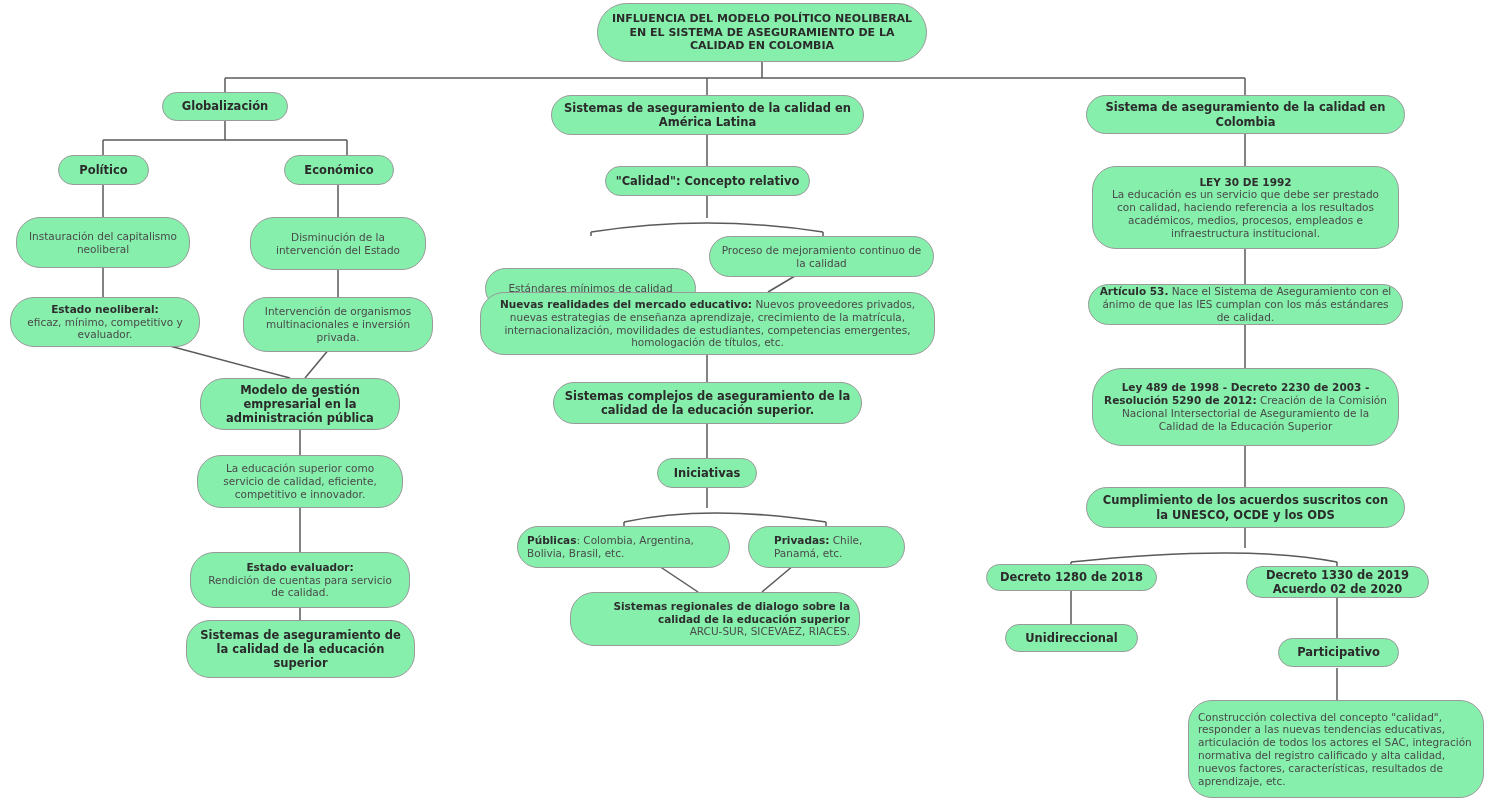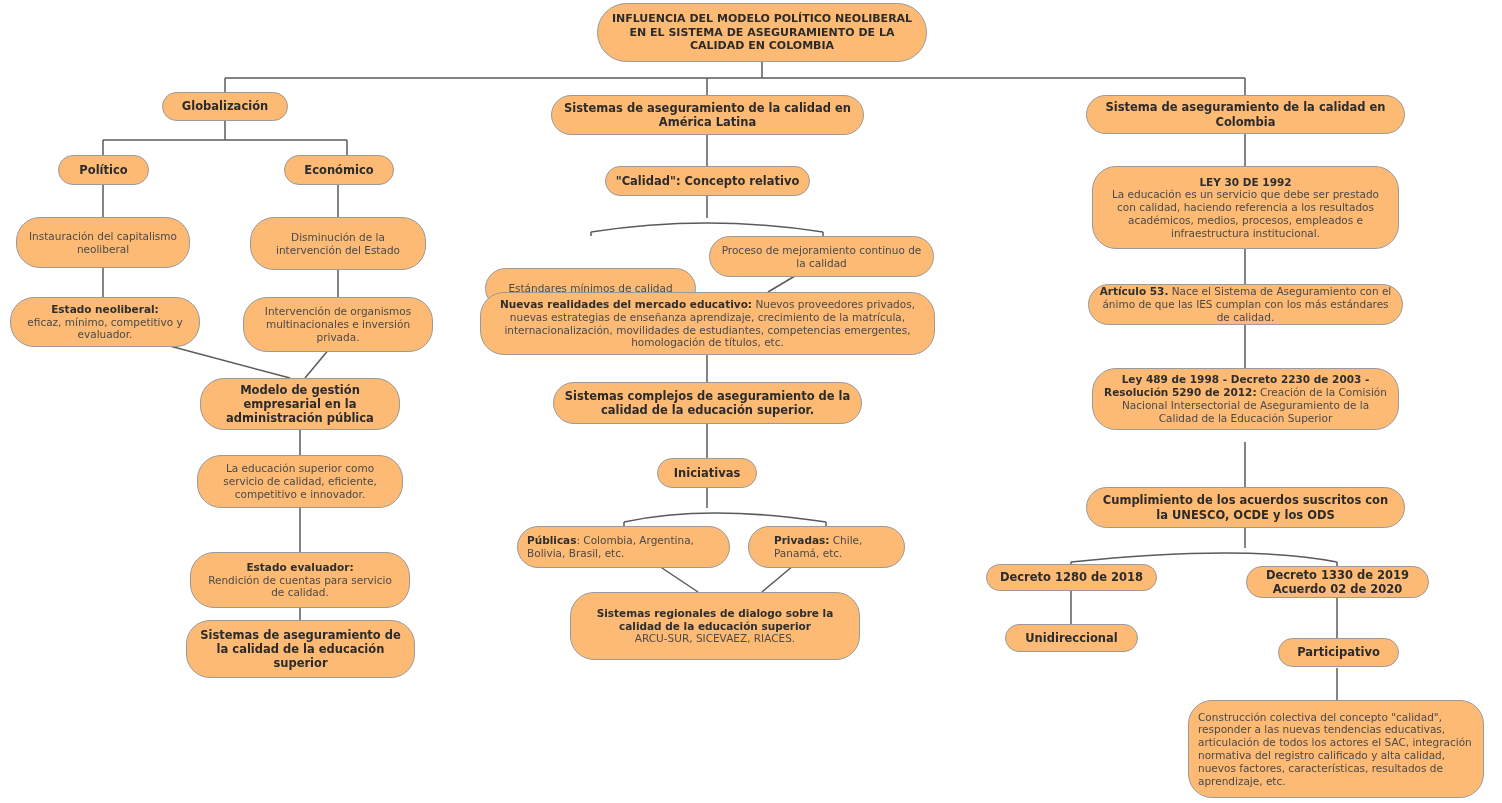--- a/index.html
+++ b/index.html
@@ -19,21 +19,21 @@
     position:absolute;
     left:0;top:0;
     width:1502px;height:803px;
     pointer-events:none;
   }
   .node{
     position:absolute;
     box-sizing:border-box;
     border:1px solid #9a9a9a;
     border-radius:24px;
-    background:#fdba74;
+    background:#86efac;
     display:flex;
     align-items:center;
     justify-content:center;
     text-align:center;
     padding:4px 9px;
     line-height:1.22;
     color:#4a4a4a;
     z-index:2;
   }
   .node .txt{width:100%;}
@@ -190,21 +190,21 @@
       <span class="b">Públicas</span><span>: Colombia, Argentina, Bolivia, Brasil, etc.</span>
     </span>
   </div>
 
   <div class="node f105" style="left:748px;top:526px;width:157px;height:42px;">
     <span class="txt" style="text-align:left;padding-left:16px;">
       <span class="b">Privadas:</span><span> Chile, Panamá, etc.</span>
     </span>
   </div>
 
-  <div class="node f105" style="left:570px;top:592px;width:290px;height:68px;">
+  <div class="node f105" style="left:570px;top:592px;width:290px;height:54px;text-align:right;">
     <span class="txt">
       <span class="b">Sistemas regionales de dialogo sobre la calidad de la educación superior</span><br>
       <span>ARCU-SUR, SICEVAEZ, RIACES.</span>
     </span>
   </div>
 
   <div class="node bold-node f115" style="left:1086px;top:95px;width:319px;height:39px;">
     <span class="txt">Sistema de aseguramiento de la calidad en Colombia</span>
   </div>
 
@@ -214,21 +214,21 @@
       <span>La educación es un servicio que debe ser prestado con calidad, haciendo referencia a los resultados académicos, medios, procesos, empleados e infraestructura institucional.</span>
     </span>
   </div>
 
   <div class="node f105" style="left:1088px;top:284px;width:315px;height:41px;">
     <span class="txt">
       <span class="b">Artículo 53.</span><span> Nace el Sistema de Aseguramiento con el ánimo de que las IES cumplan con los más estándares de calidad.</span>
     </span>
   </div>
 
-  <div class="node f105" style="left:1092px;top:368px;width:307px;height:62px;">
+  <div class="node f105" style="left:1092px;top:368px;width:307px;height:78px;border-radius:30px;">
     <span class="txt">
       <span class="b">Ley 489 de 1998 - Decreto 2230 de 2003 - Resolución 5290 de 2012:</span><span> Creación de la Comisión Nacional Intersectorial de Aseguramiento de la Calidad de la Educación Superior</span>
     </span>
   </div>
 
   <div class="node bold-node f115" style="left:1086px;top:487px;width:319px;height:41px;">
     <span class="txt">Cumplimiento de los acuerdos suscritos con la UNESCO, OCDE y los ODS</span>
   </div>
 
   <div class="node bold-node f115" style="left:986px;top:564px;width:171px;height:27px;">

